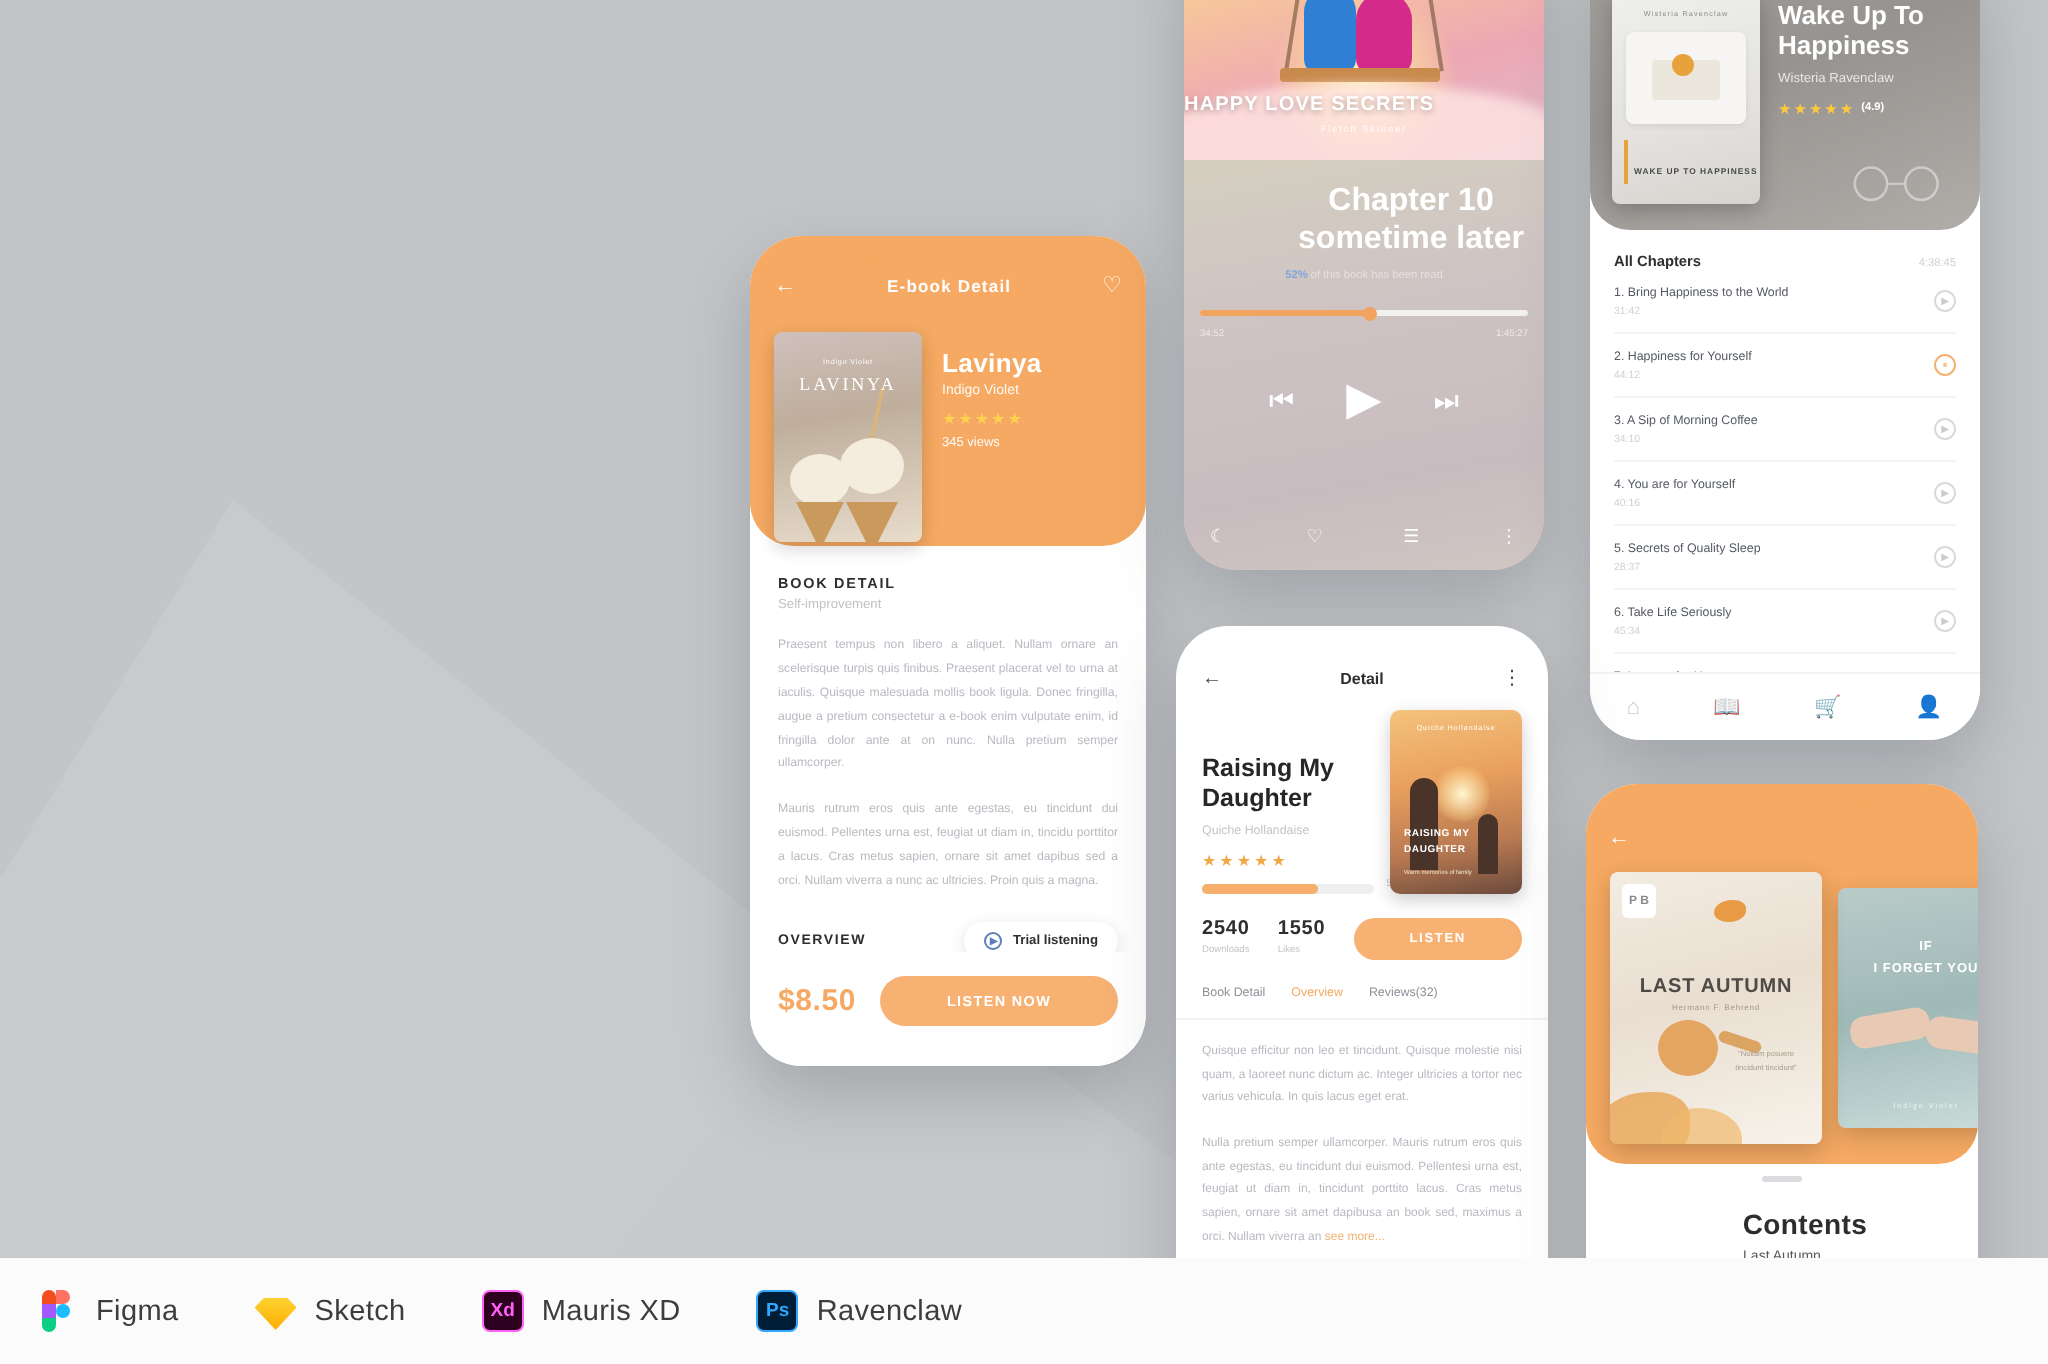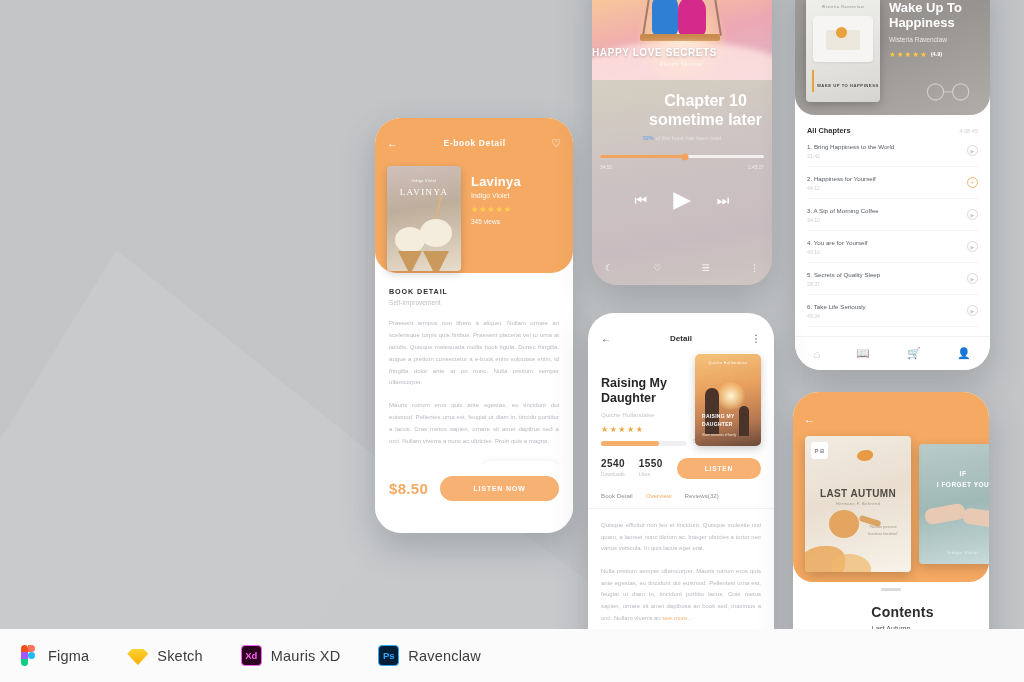--- a/index.html
+++ b/index.html
@@ -167,21 +167,21 @@
     background:#fff; border-radius:12px; padding:5px 10px;
     box-shadow: 0 2px 8px rgba(0,0,0,.12);
     font-size:6.6px; font-weight:bold; color:#2f2f2f;
   }
   .trial-btn .pc {
     width:9px;height:9px;border-radius:50%;border:1px solid #5b7fb8;
     display:flex;align-items:center;justify-content:center;
     color:#5b7fb8;font-size:5px;
   }
   #p1 .buyrow {
-    position:absolute; left:0; bottom:12px; width:100%;
+    position:absolute; left:0; bottom:0; width:100%;
     display:flex; align-items:center; gap:12px;
     padding: 12px 14px 20px 14px;
     background:#fff;
   }
   #p1 .price { font-size:15px; font-weight:bold; color:#f5a962; letter-spacing:.3px;}
   .cta {
     flex:1; background:#f7b173; color:#fff;
     text-align:center; border-radius:14px;
     padding:8px 0; font-size:7.2px; font-weight:bold; letter-spacing:.7px;
   }

